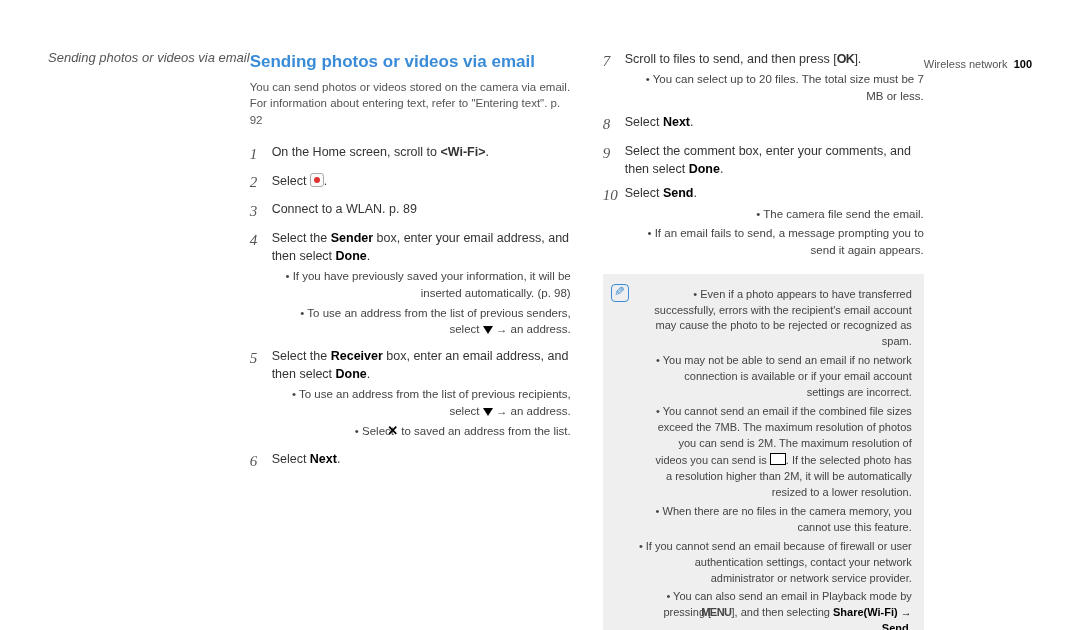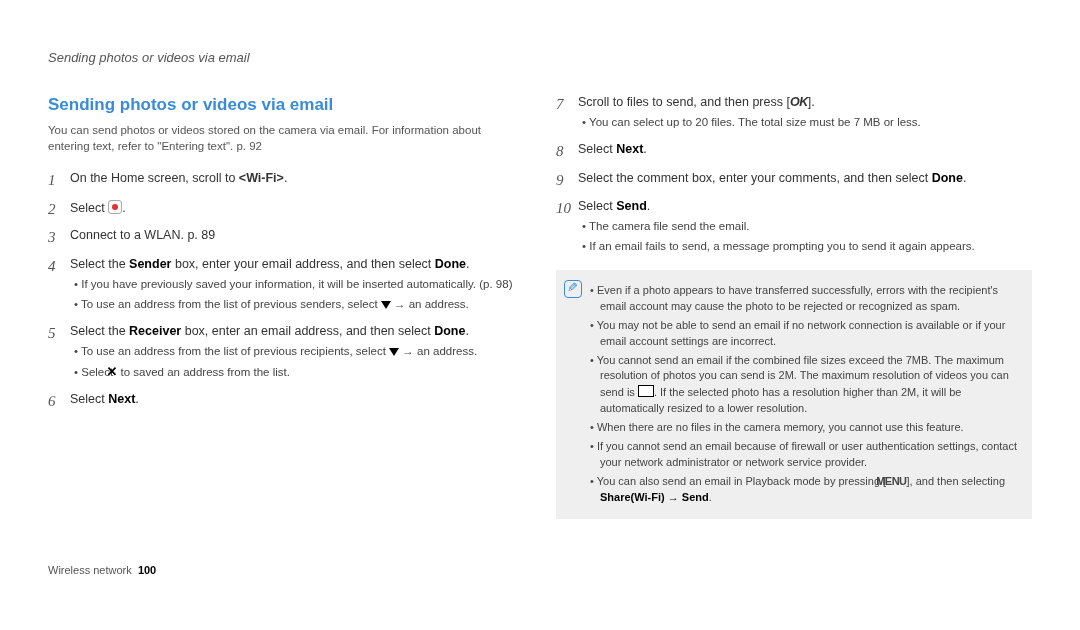--- a/index.html
+++ b/index.html
@@ -11,21 +11,20 @@
     width: 1080px;
     height: 630px;
     overflow: hidden;
     box-sizing: border-box;
   }
   .page {
     padding: 50px 48px 20px 48px;
     box-sizing: border-box;
     height: 596px;
     display: flex;
-    flex-direction: column;
   }
   .header {
     font-style: italic;
     font-size: 13px;
     color: #555;
     margin-bottom: 28px;
   }
   .columns {
     display: flex;
     gap: 32px;
@@ -64,28 +63,28 @@
   }
   .step-body {
     flex: 1;
   }
   .sub {
     padding-left: 14px;
     font-size: 11.5px;
     color: #444;
     margin: 3px 0;
     text-indent: -10px;
+    text-align: right;
   }
   .sub::before { content: "• "; }
   b, strong { font-weight: 700; color: #000; }
   .ok-btn {
     display:inline-block;
     font-weight: 800;
     letter-spacing: -0.5px;
-    font-style: italic;
   }
   .menu-btn {
     display:inline-block;
     font-weight: 800;
     letter-spacing: -0.5px;
   }
   .wifi {
     font-weight: 700;
   }
   .email-icon {

